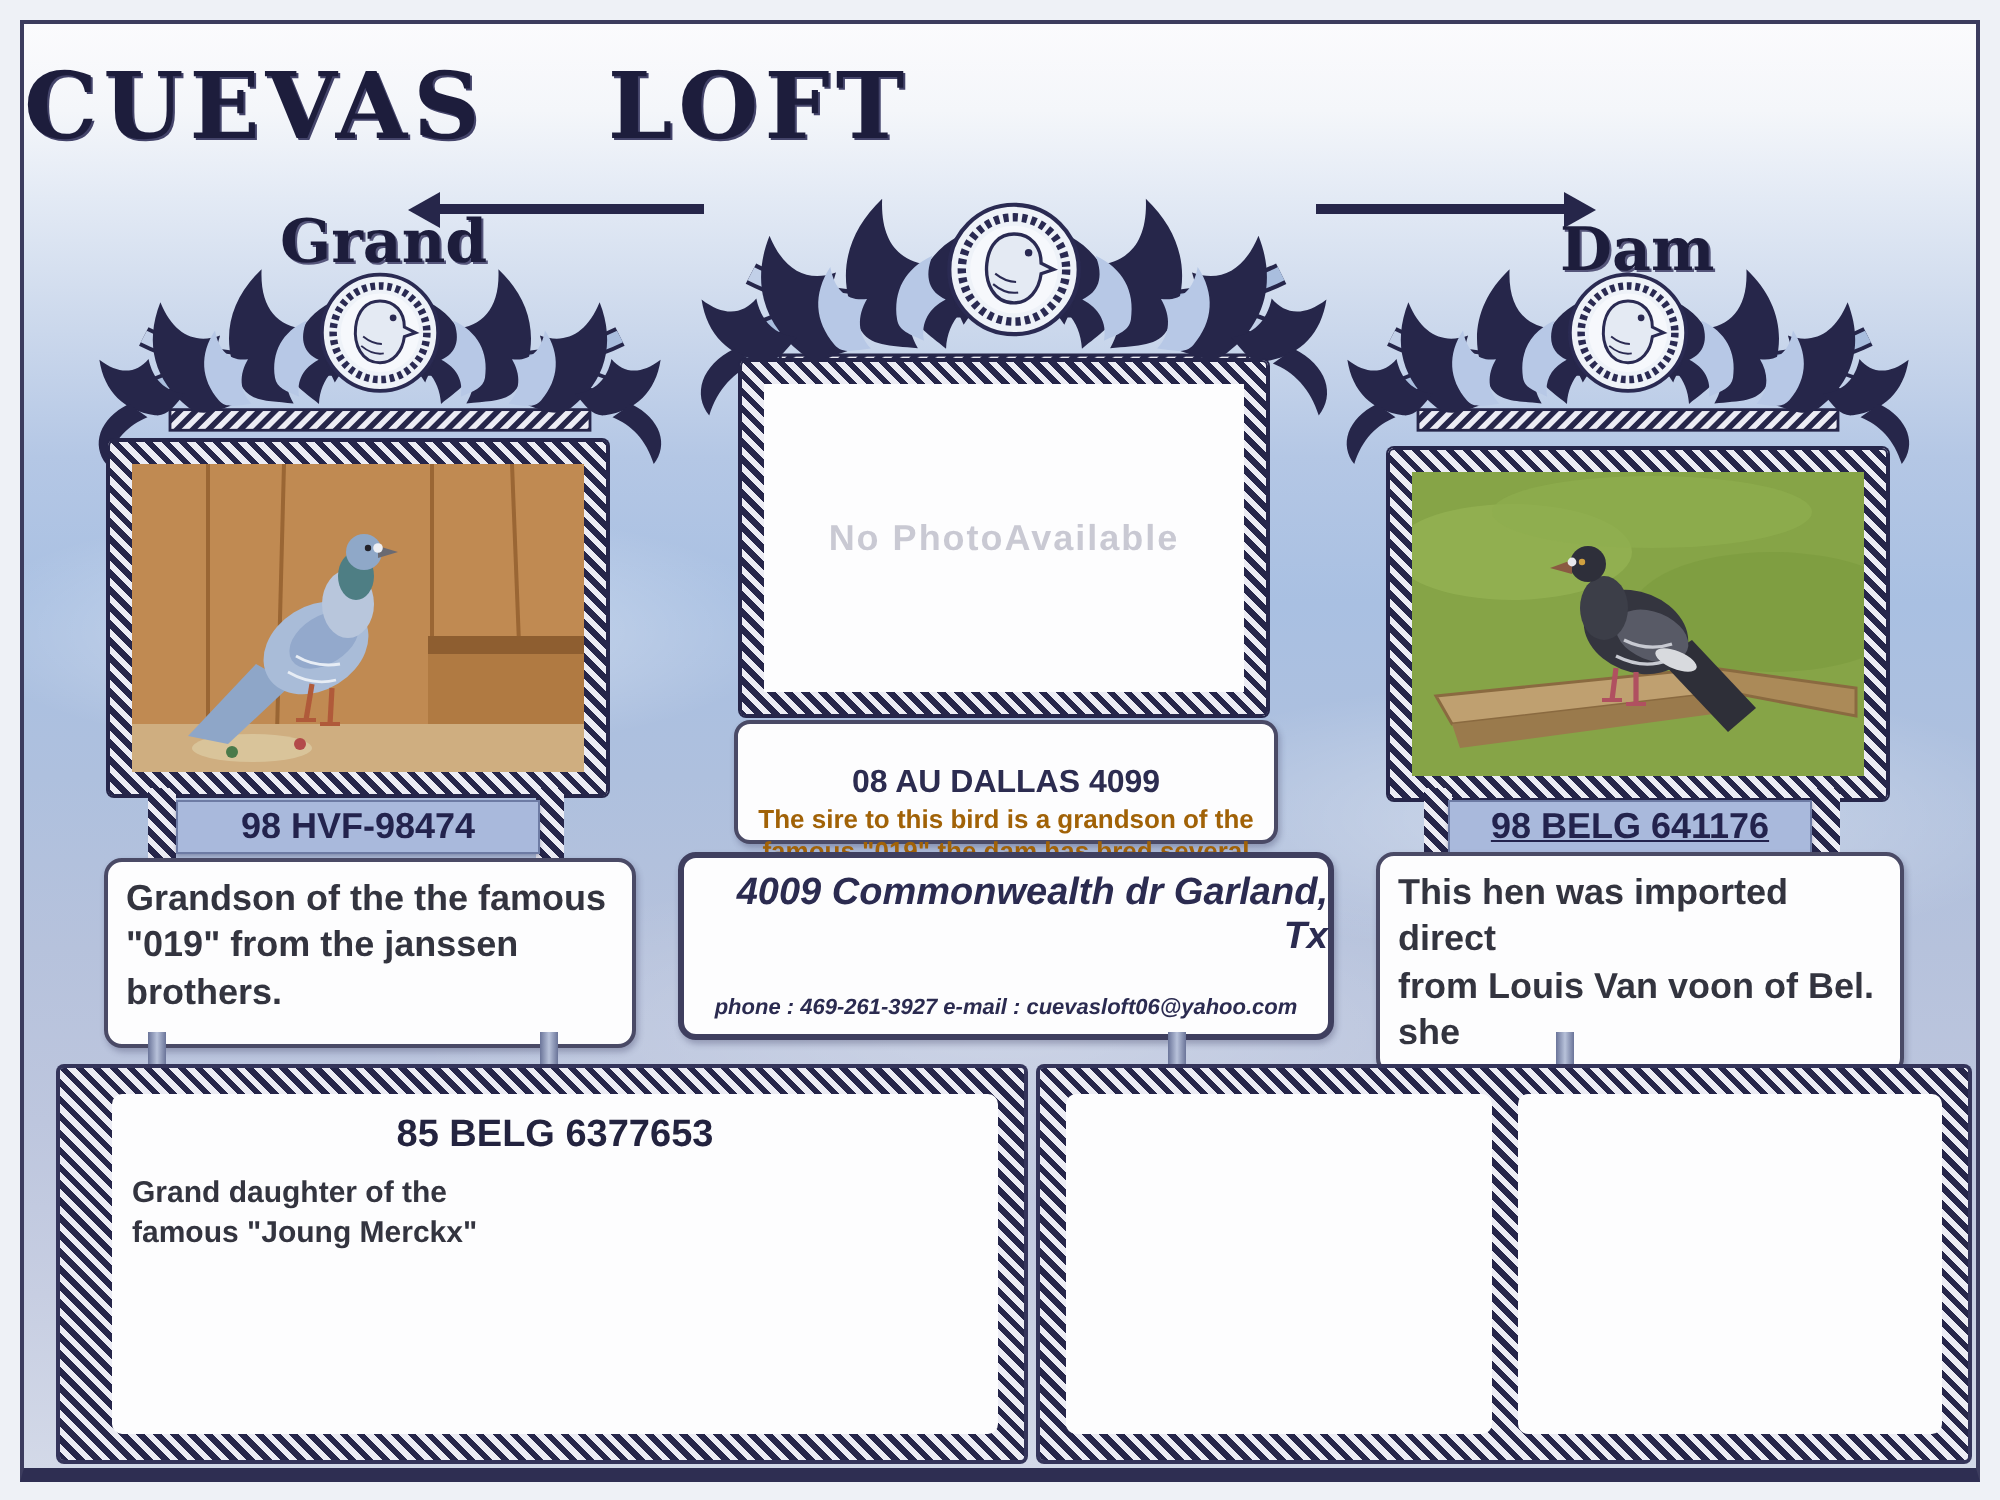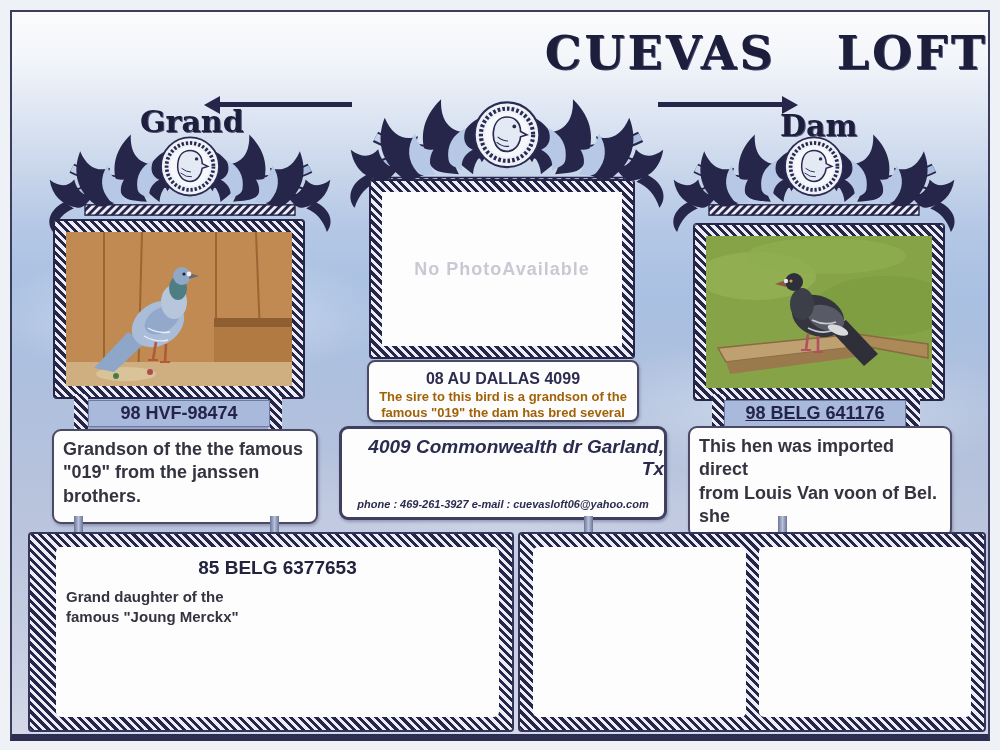--- a/index.html
+++ b/index.html
@@ -7,21 +7,21 @@
   .sheet{position:absolute;left:10px;top:10px;width:976px;height:722px;
     border:2px solid #3c3c5e;border-bottom:7px solid #2e2e52;
     background:
       radial-gradient(ellipse 300px 90px at 18% 42%, rgba(255,255,255,.45), rgba(255,255,255,0) 70%),
       radial-gradient(ellipse 340px 100px at 80% 55%, rgba(255,255,255,.38), rgba(255,255,255,0) 70%),
       radial-gradient(ellipse 420px 120px at 50% 70%, rgba(255,255,255,.25), rgba(255,255,255,0) 70%),
       linear-gradient(180deg,#fbfbfd 0%,#f4f6fa 6%,#e3eaf5 12%,#cedaed 20%,#b4c7e5 30%,
         #a9c0e2 40%,#aec0de 52%,#b6c2dc 64%,#bdc6de 76%,#c7cee2 88%,#d3d9e8 100%);
     overflow:hidden;}
   .abs{position:absolute;}
-  .title{width:100%;top:14px;text-align:right;
+  .title{width:100%;top:14px;text-align:left;
     font-family:"DejaVu Serif", serif;font-weight:bold;font-size:46px;letter-spacing:3px;
     word-spacing:42px;color:#1d1d3c;text-shadow:1px 1px 0 #44446a;}
   .parent-label{font-family:"DejaVu Serif", serif;font-weight:bold;font-size:30px;color:#1d1d3c;
     text-shadow:1px 1px 0 #55557a;}
   .arrow-seg{height:5px;background:#26264a;top:90px;}
   .arrow-seg.west::before{content:"";position:absolute;left:-16px;top:-6px;border:9px solid transparent;
     border-right:16px solid #26264a;border-left:0;}
   .arrow-seg.east::after{content:"";position:absolute;right:-16px;top:-6px;border:9px solid transparent;
     border-left:16px solid #26264a;border-right:0;}
   .rope{background:repeating-linear-gradient(45deg,#26264a 0 3px,#ececf4 3px 6px);}
@@ -32,21 +32,21 @@
   .nophoto{position:absolute;inset:0;display:flex;flex-direction:row;align-items:center;
     justify-content:center;font-weight:bold;font-size:18px;letter-spacing:1px;color:#c9c9d3;line-height:1.5;}
   .band{background:#a9b9dc;border:1px solid #6d7ba4;text-align:center;font-weight:bold;
     font-size:18px;color:#23234d;line-height:24px;height:25px;box-shadow:0 1px 2px rgba(40,40,80,.35);}
   .pillar{width:14px;height:40px;}
   .textbox{background:#fdfdfe;border:2px solid #4a4a66;border-radius:9px;
     font-weight:bold;font-size:18px;color:#33343f;padding:7px 9px;white-space:pre-line;line-height:1.3;
     box-shadow:1px 2px 3px rgba(40,40,80,.3);}
   .aubox{background:#fdfdfe;border:2px solid #4a4a66;border-radius:8px;text-align:center;
     box-shadow:1px 2px 3px rgba(40,40,80,.3);}
-  .aubox .bird-id{font-weight:bold;font-size:16px;color:#2c2c50;line-height:1.25;margin-top:7px;}
+  .aubox .bird-id{font-weight:bold;font-size:16px;color:#2c2c50;line-height:1.25;margin-top:20px;}
   .aubox .bird-desc{font-weight:bold;font-size:13px;color:#a16207;white-space:pre-line;line-height:1.2;}
   .addrbox{background:#fdfdfe;border:3px solid #3f3f5f;border-radius:9px;
     box-shadow:1px 2px 3px rgba(40,40,80,.3);}
   .addr-title{font-style:italic;font-weight:bold;font-size:19px;color:#2b2b50;text-align:right;margin-top:7px;}
   .addr-contact{position:absolute;bottom:7px;width:100%;text-align:center;font-style:italic;
     font-weight:bold;font-size:11px;color:#2b2b50;}
   .connector{width:9px;height:20px;background:linear-gradient(90deg,#6a7499,#b8c2da,#6a7499);}
   .group{padding:13px;background:repeating-linear-gradient(45deg,#26264a 0 3px,#ececf4 3px 6px);
     box-shadow:0 0 0 2px #34345a;border-radius:2px;display:flex;}
   .group .cell{flex:1;background:#fdfdfe;border-radius:5px;position:relative;}

